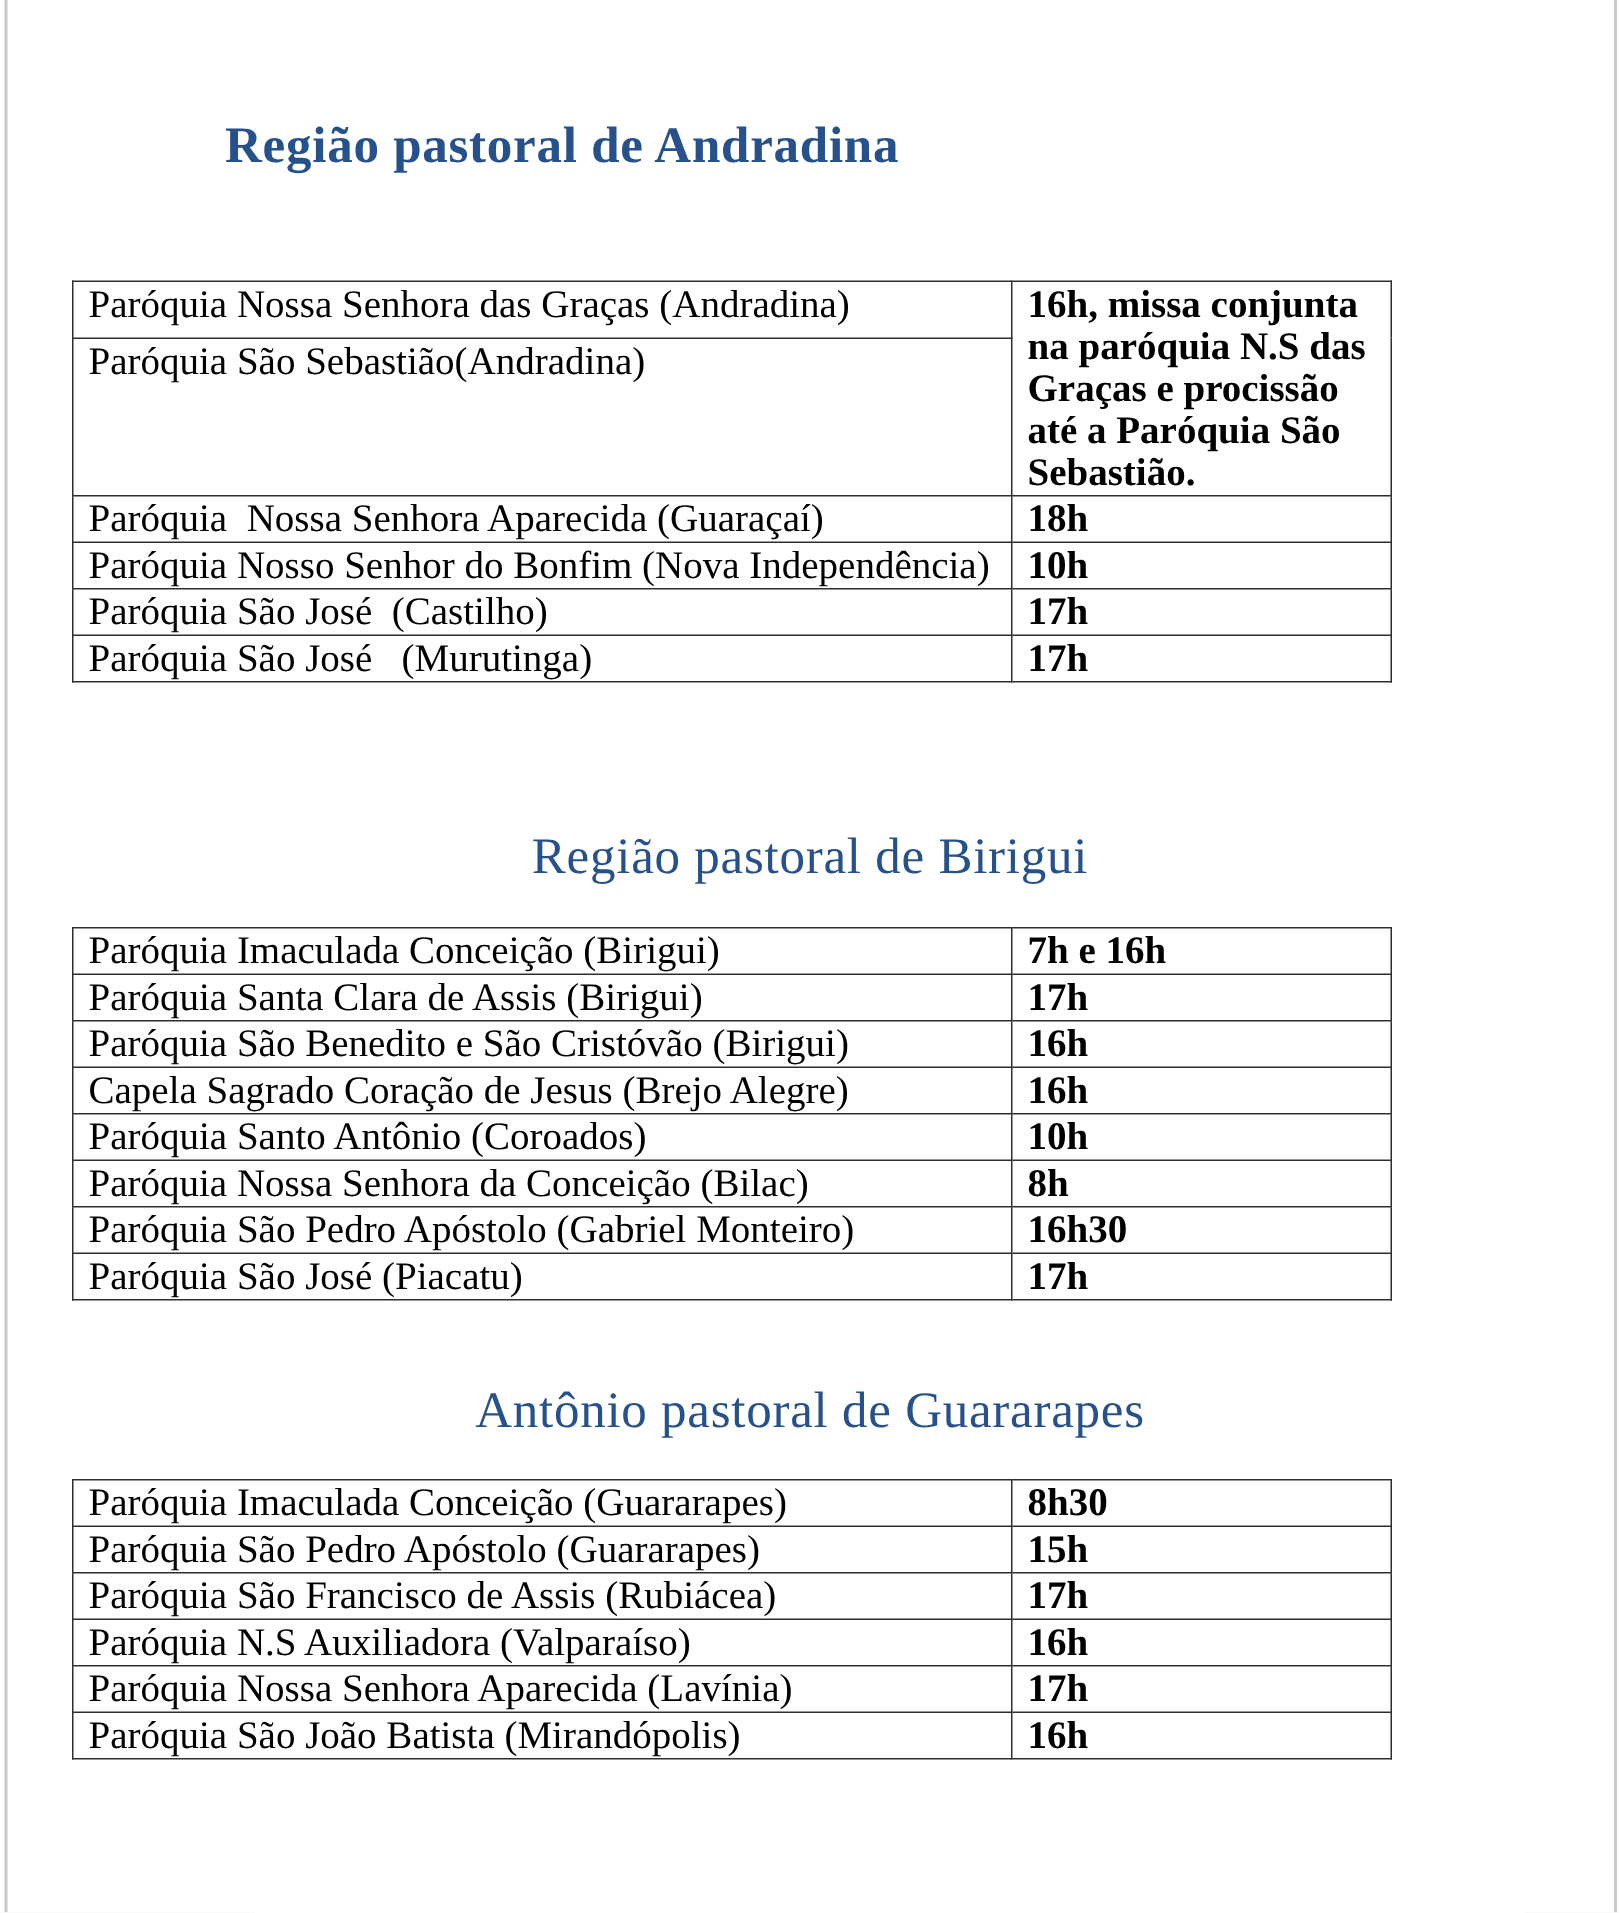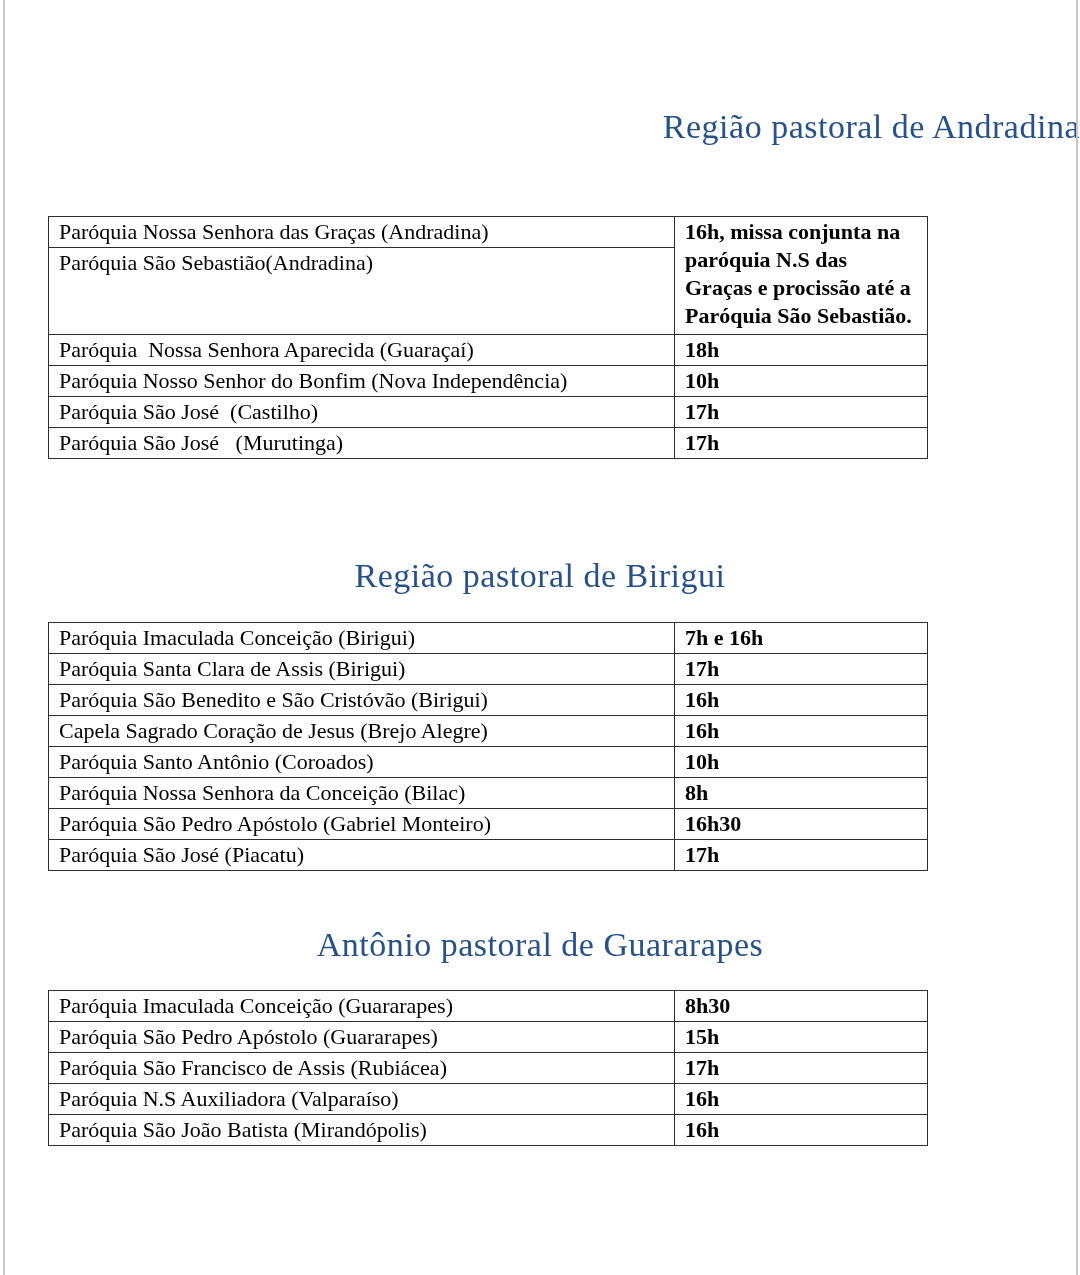--- a/index.html
+++ b/index.html
@@ -26,23 +26,24 @@
 
   .section-title {
     margin: 0;
     color: #27518A;
     font-size: 34px;
     font-weight: normal;
     line-height: 42px;
     letter-spacing: 0.5px;
   }
   .title-andradina {
-    margin-top: 106px;
+    margin-top: 77px;
     margin-left: 150px;
-    text-align: right;
+    text-align: left;
+    font-weight: bold;
   }
   .title-birigui {
     margin-top: 96px;
     text-align: center;
   }
   .title-guararapes {
     margin-top: 53px;
     text-align: center;
   }
 
@@ -51,21 +52,21 @@
     margin-left: 48px;
     width: 880px;
     table-layout: fixed;
   }
   .tbl-andradina  { margin-top: 68px; }
   .tbl-birigui    { margin-top: 25px; }
   .tbl-guararapes { margin-top: 24px; }
 
   table.schedule td {
     border: 1.5px solid #2e2e2e;
-    font-size: 22px;
+    font-size: 26px;
     line-height: 28px;
     vertical-align: top;
     padding: 1px 8px 1px 10px;
     color: #000000;
     overflow: hidden;
   }
   td.parish {
     width: 607px;
     white-space: pre-wrap;
     height: 28px;
@@ -172,18 +173,22 @@
       </tr>
       <tr>
         <td class="parish">Paróquia São Francisco de Assis (Rubiácea)</td>
         <td class="time">17h</td>
       </tr>
       <tr>
         <td class="parish">Paróquia N.S Auxiliadora (Valparaíso)</td>
         <td class="time">16h</td>
       </tr>
       <tr>
+        <td class="parish">Paróquia Nossa Senhora Aparecida (Lavínia)</td>
+        <td class="time">17h</td>
+      </tr>
+      <tr>
         <td class="parish">Paróquia São João Batista (Mirandópolis)</td>
         <td class="time">16h</td>
       </tr>
     </tbody>
   </table>
 </div>
 
 </body></html>

